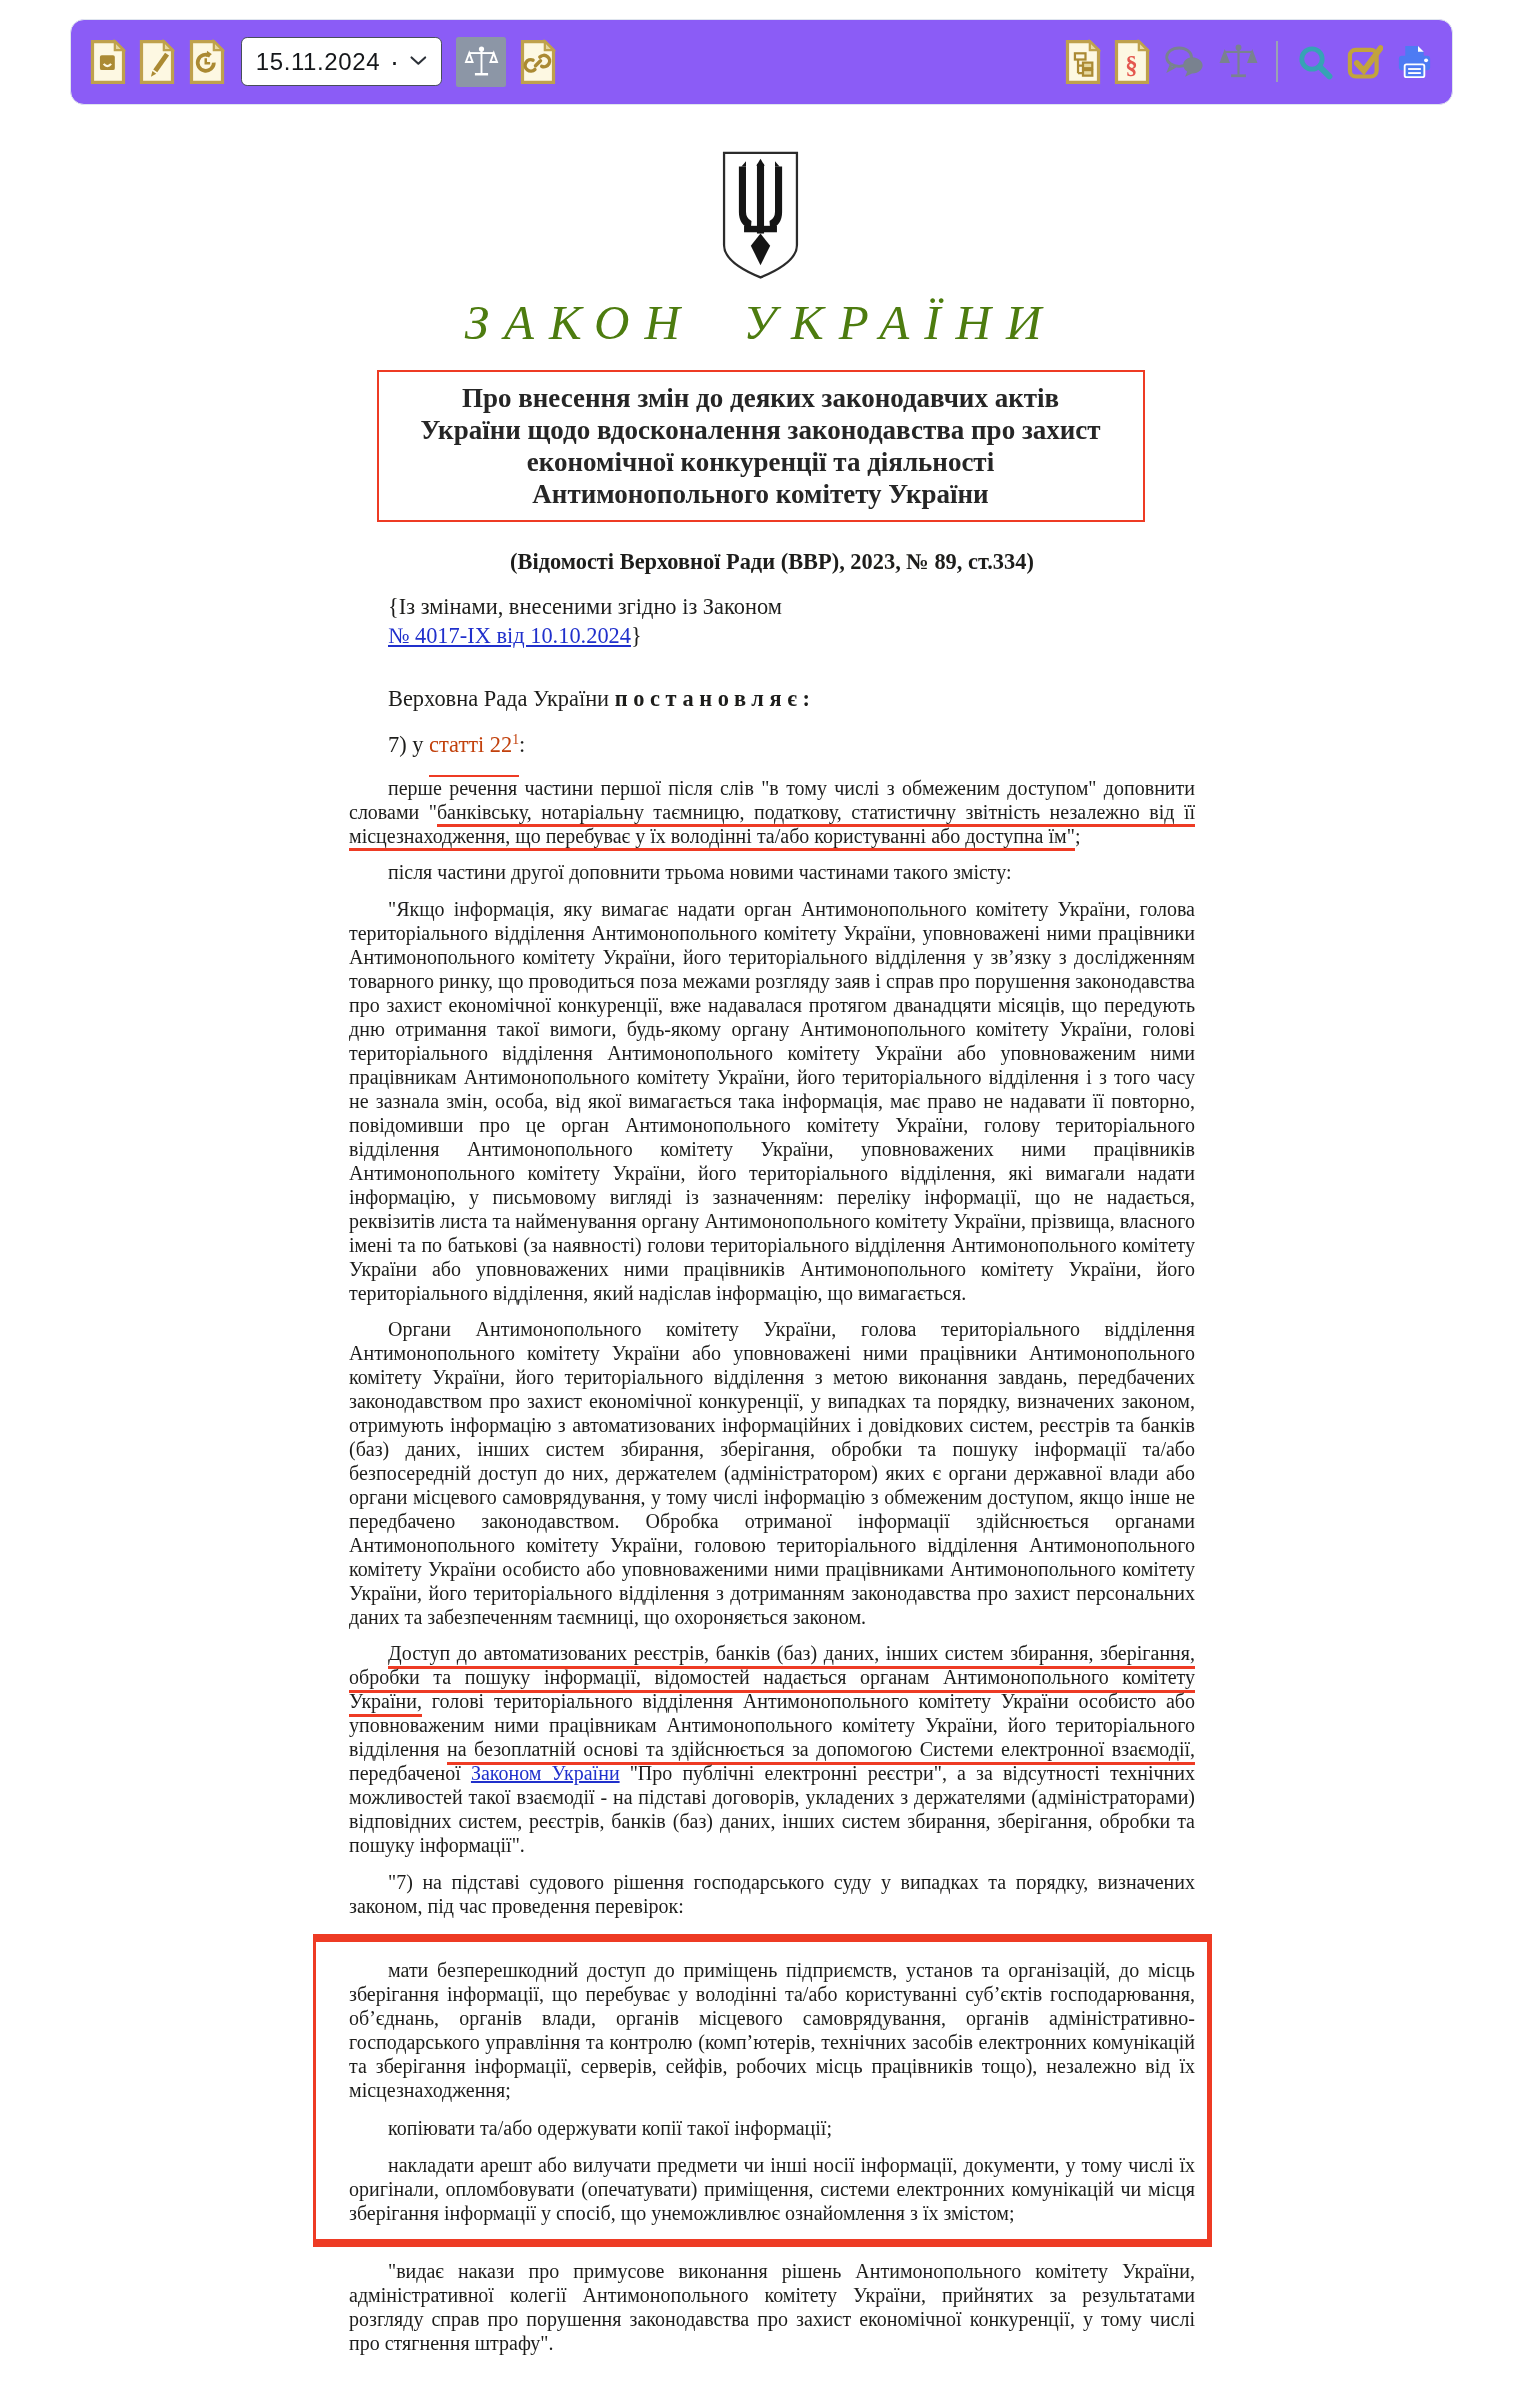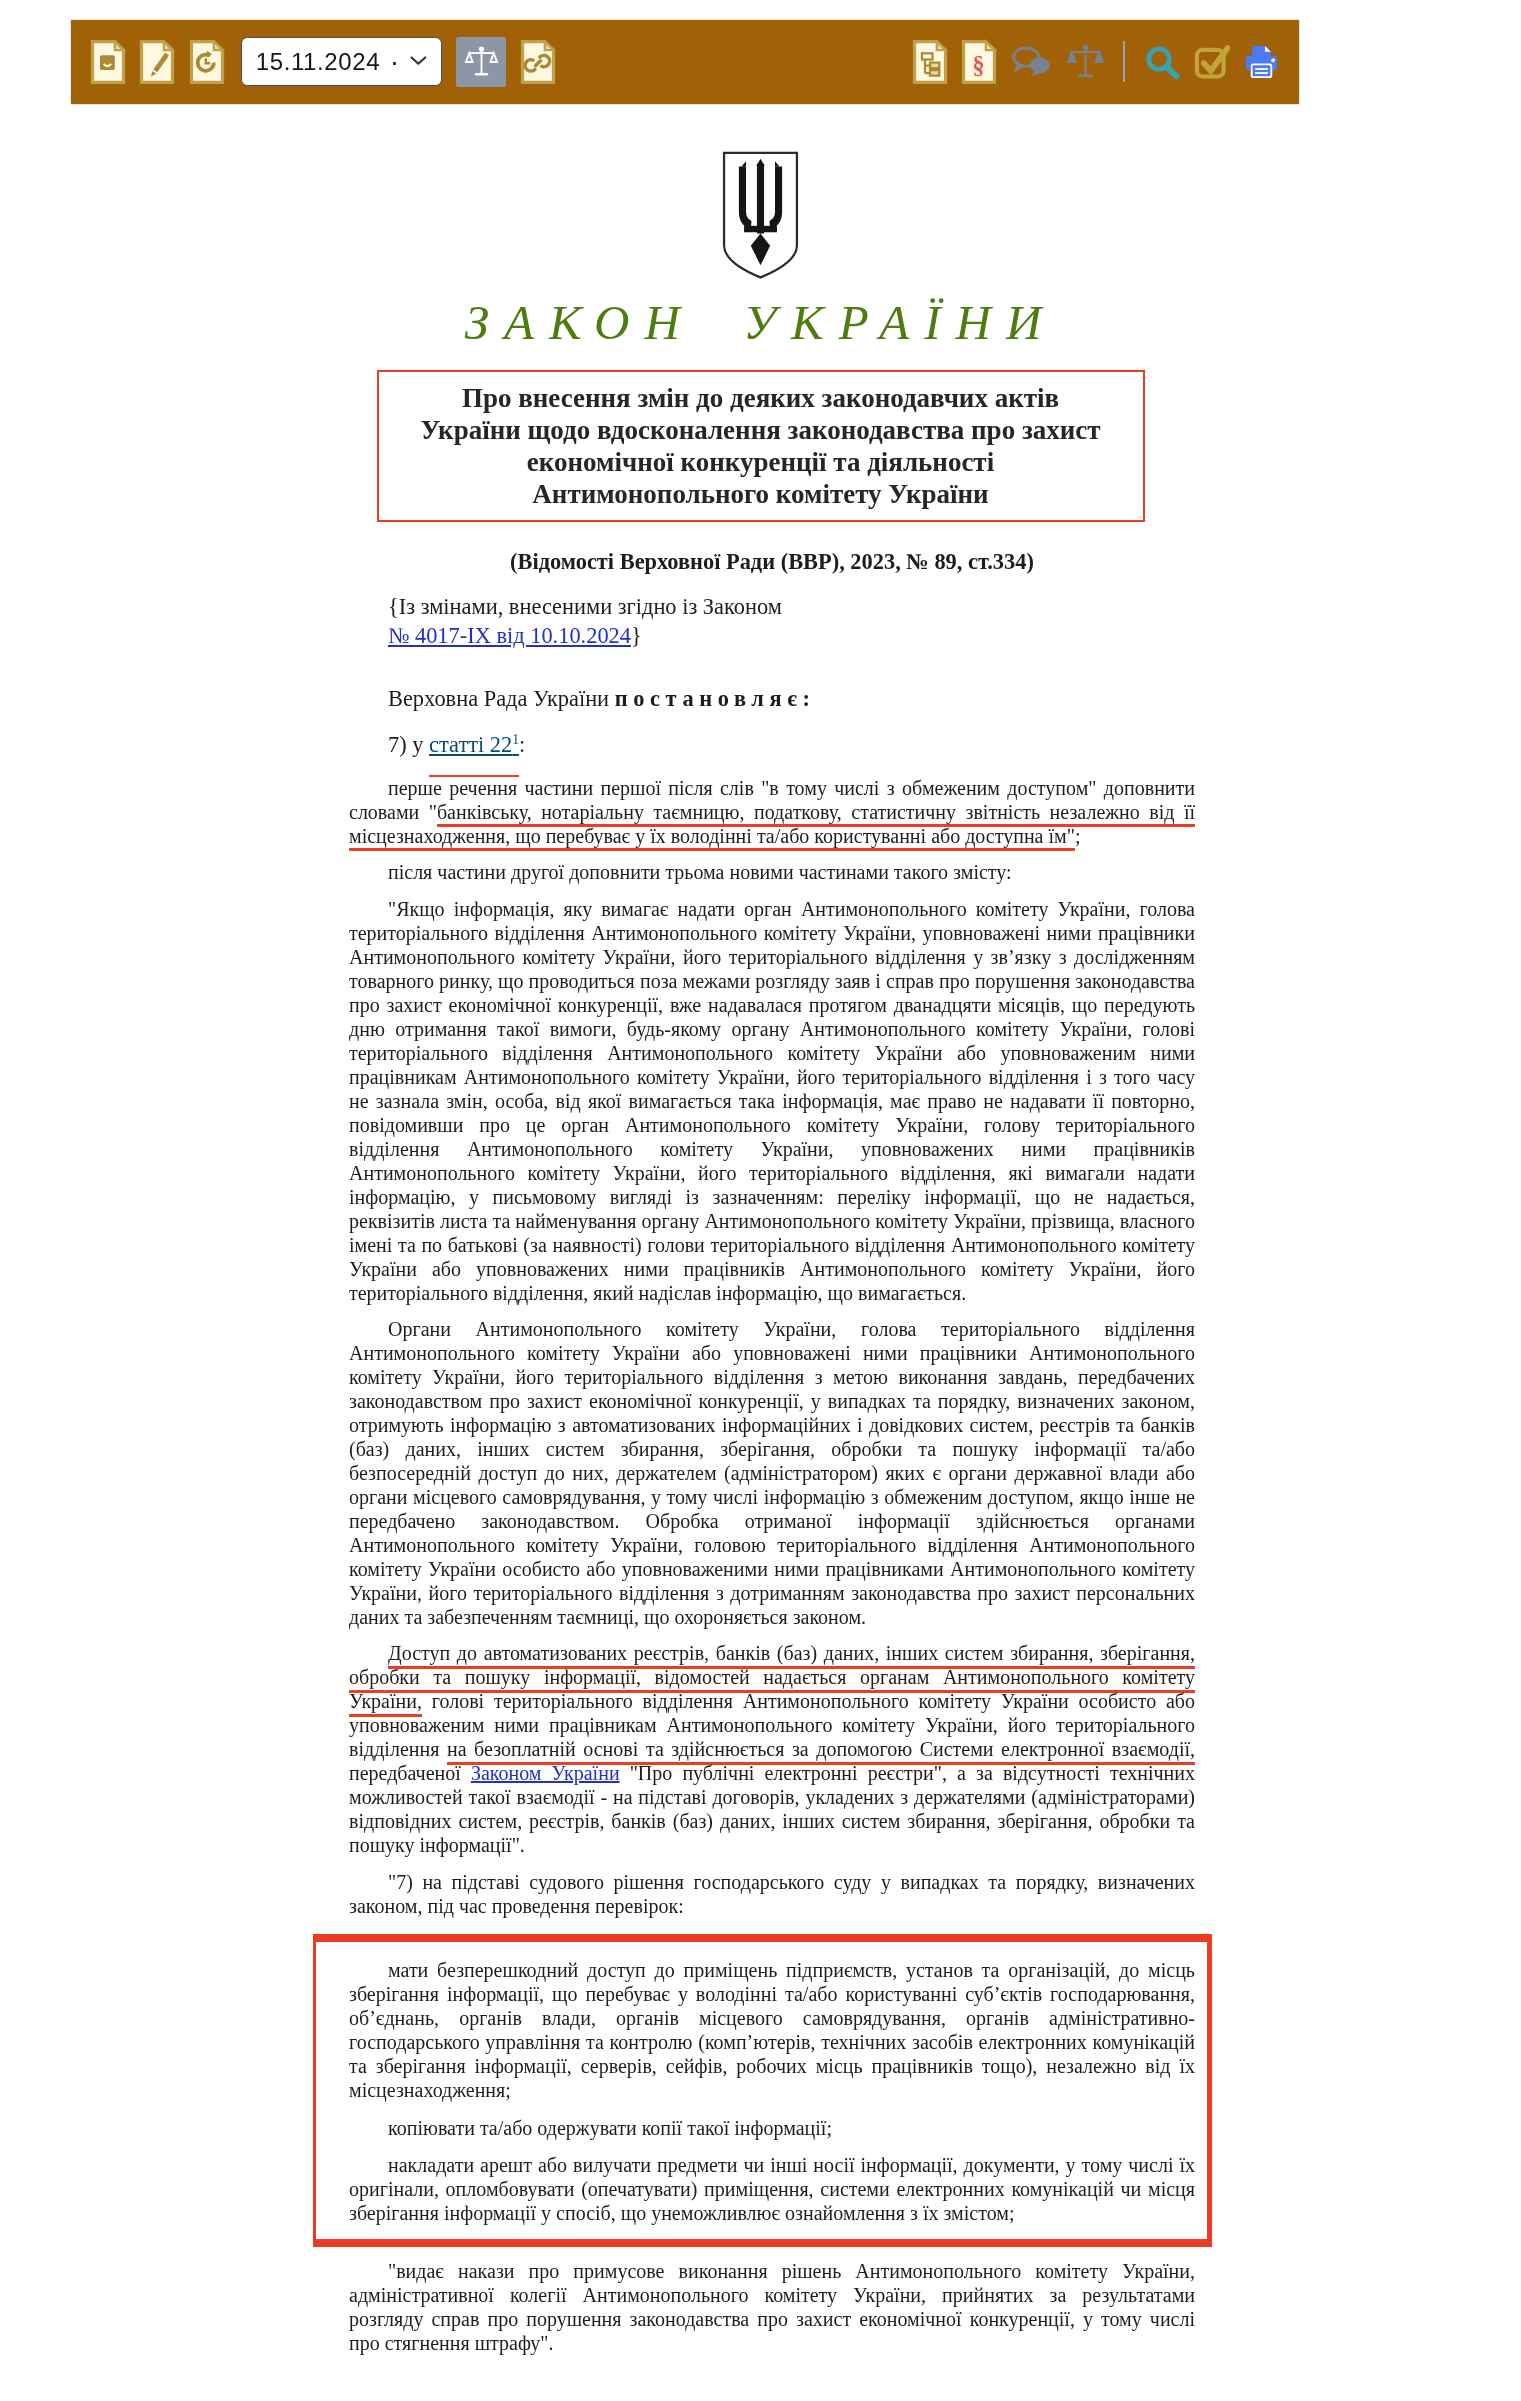--- a/index.html
+++ b/index.html
@@ -3,22 +3,22 @@
 <meta charset="utf-8">
 <style>
   html,body{margin:0;padding:0;}
   body{
     width:1521px;height:2401px;overflow:hidden;position:relative;
     background:#ffffff;color:#1d1d1b;
     font-family:"Liberation Serif", serif;
   }
   
   .toolbar{
-    position:absolute;left:70px;top:18.7px;width:1230px;height:86px;
-    background:#a16207;border:1.2px solid #dfe5ee;border-radius:2px;
+    position:absolute;left:70px;top:18.7px;width:1383px;height:86px;
+    background:#8b5cf6;border:1.2px solid #dfe5ee;border-radius:14px;
     box-sizing:border-box;display:flex;align-items:center;padding:0 18.7px;
     font-family:"Liberation Sans", sans-serif;
   }
   .tb-group{display:flex;align-items:center;gap:13.7px;}
   .tb-spacer{flex:1;}
   .docicon{width:36px;height:46px;display:block;}
   .simpleicon{display:block;}
   .date-btn{
     display:flex;align-items:center;gap:10px;height:47px;padding:0 13.7px;
     background:#fff;border:1.9px solid #474e59;border-radius:6.2px;cursor:pointer;
@@ -49,21 +49,21 @@
   .vvr{margin-top:27px;text-align:center;font-weight:bold;font-size:22.4px;}
   .amend{margin-top:17.4px;padding-left:39px;font-size:22.4px;line-height:29px;}
   .enact{margin-top:36px;text-indent:39px;font-size:22.4px;}
   .enact b{letter-spacing:5.6px;}
   .item-line{margin-top:20px;text-indent:39px;font-size:22.4px;}
   p.body-par{
     margin:12.4px 0 0 0;font-size:20px;line-height:24px;
     text-align:justify;text-indent:39px;
   }
   .lnk{color:#2030cc;text-decoration:underline;cursor:pointer;}
-  .lnk-red{color:#0c4a6e;text-decoration:underline;border-bottom:2.5px solid #ee3b24;padding-bottom:18px;cursor:pointer;}
+  .lnk-red{color:#c2410c;border-bottom:2.5px solid #ee3b24;padding-bottom:18px;cursor:pointer;}
   .red-u{border-bottom:3.7px solid #ee3b24;padding-bottom:1.2px;}
   sup{font-size:13.7px;line-height:0;}
   .red-box{
     margin:16px -17.4px 0 -36px;
     border:3.1px solid #ee3b24;border-top-width:8px;border-bottom-width:8px;border-right-width:5px;
     padding:2.5px 12.4px 13.7px 33px;
   }
   .red-box p.body-par{margin-top:13.7px;}
 </style>
 </head>

